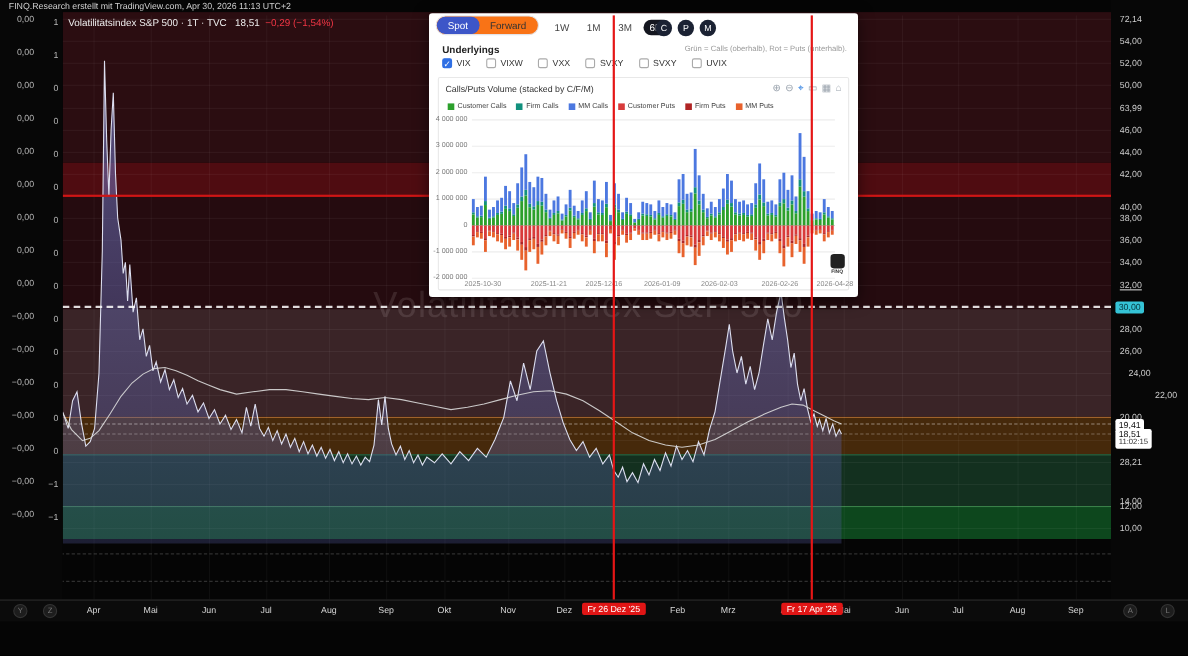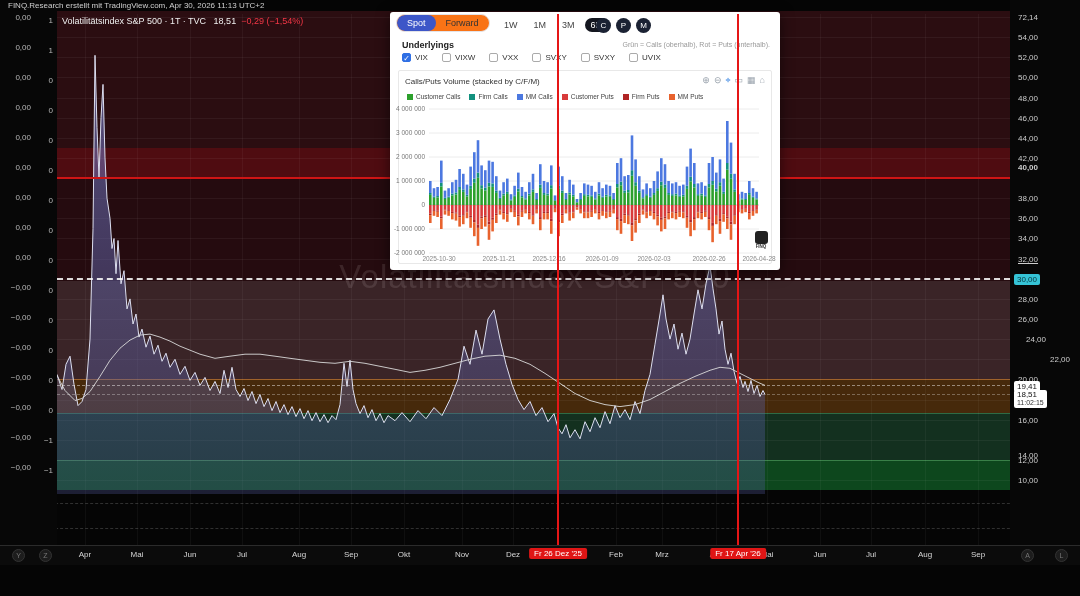--- a/index.html
+++ b/index.html
@@ -217,37 +217,37 @@
     <div class="axisbox" id="lvl30">30,00</div>
     <div class="axisbox" id="lvl-ma">19,41</div>
     <div class="axisbox" id="lvl-price">
       <div>18,51</div>
       <div class="cd">11:02:15</div>
     </div>
   <div class="rtick" style="top: 13px;">72,14</div>
       <div class="rtick" style="top: 33.1334px;">54,00</div>
       <div class="rtick" style="top: 53.2668px;">52,00</div>
       <div class="rtick" style="top: 73.4002px;">50,00</div>
-      <div class="rtick" style="top: 93.5336px;">48,00</div>
+      <div class="rtick" style="top: 93.5336px;">63,99</div>
       <div class="rtick" style="top: 113.667px;">46,00</div>
       <div class="rtick" style="top: 133.8px;">44,00</div>
       <div class="rtick" style="top: 153.934px;">42,00</div>
-      <div class="rtick" style="top: 163px; font-weight: bold;">40,00</div>
+      <div class="rtick" style="top: 184px;">40,00</div>
       <div class="rtick" style="top: 194.201px;">38,00</div>
       <div class="rtick" style="top: 214.334px;">36,00</div>
       <div class="rtick" style="top: 234.467px;">34,00</div>
       <div class="rtick" style="top: 254.601px; text-decoration: underline;">32,00</div>
       <div class="rtick" style="top: 274.734px;">30,00</div>
       <div class="rtick" style="top: 294.868px;">28,00</div>
       <div class="rtick" style="top: 315.001px;">26,00</div>
       <div class="rtick" style="top: 335.134px; padding-left: 8px;">24,00</div>
       <div class="rtick" style="top: 355.268px; padding-left: 32px;">22,00</div>
       <div class="rtick" style="top: 375.401px;">20,00</div>
       <div class="rtick" style="top: 395.535px;">18,00</div>
-      <div class="rtick" style="top: 415.668px;">16,00</div>
+      <div class="rtick" style="top: 415.668px;">28,21</div>
       <div class="rtick" style="top: 451px;">14,00</div>
       <div class="rtick" style="top: 455.935px;">12,00</div>
       <div class="rtick" style="top: 476.068px;">10,00</div>
     </div>
 
   <div class="abs" id="panel">
     <div class="abs" id="modetabs">
         <div class="modetab active">Spot</div>
         <div class="modetab">Forward</div>
       </div>

